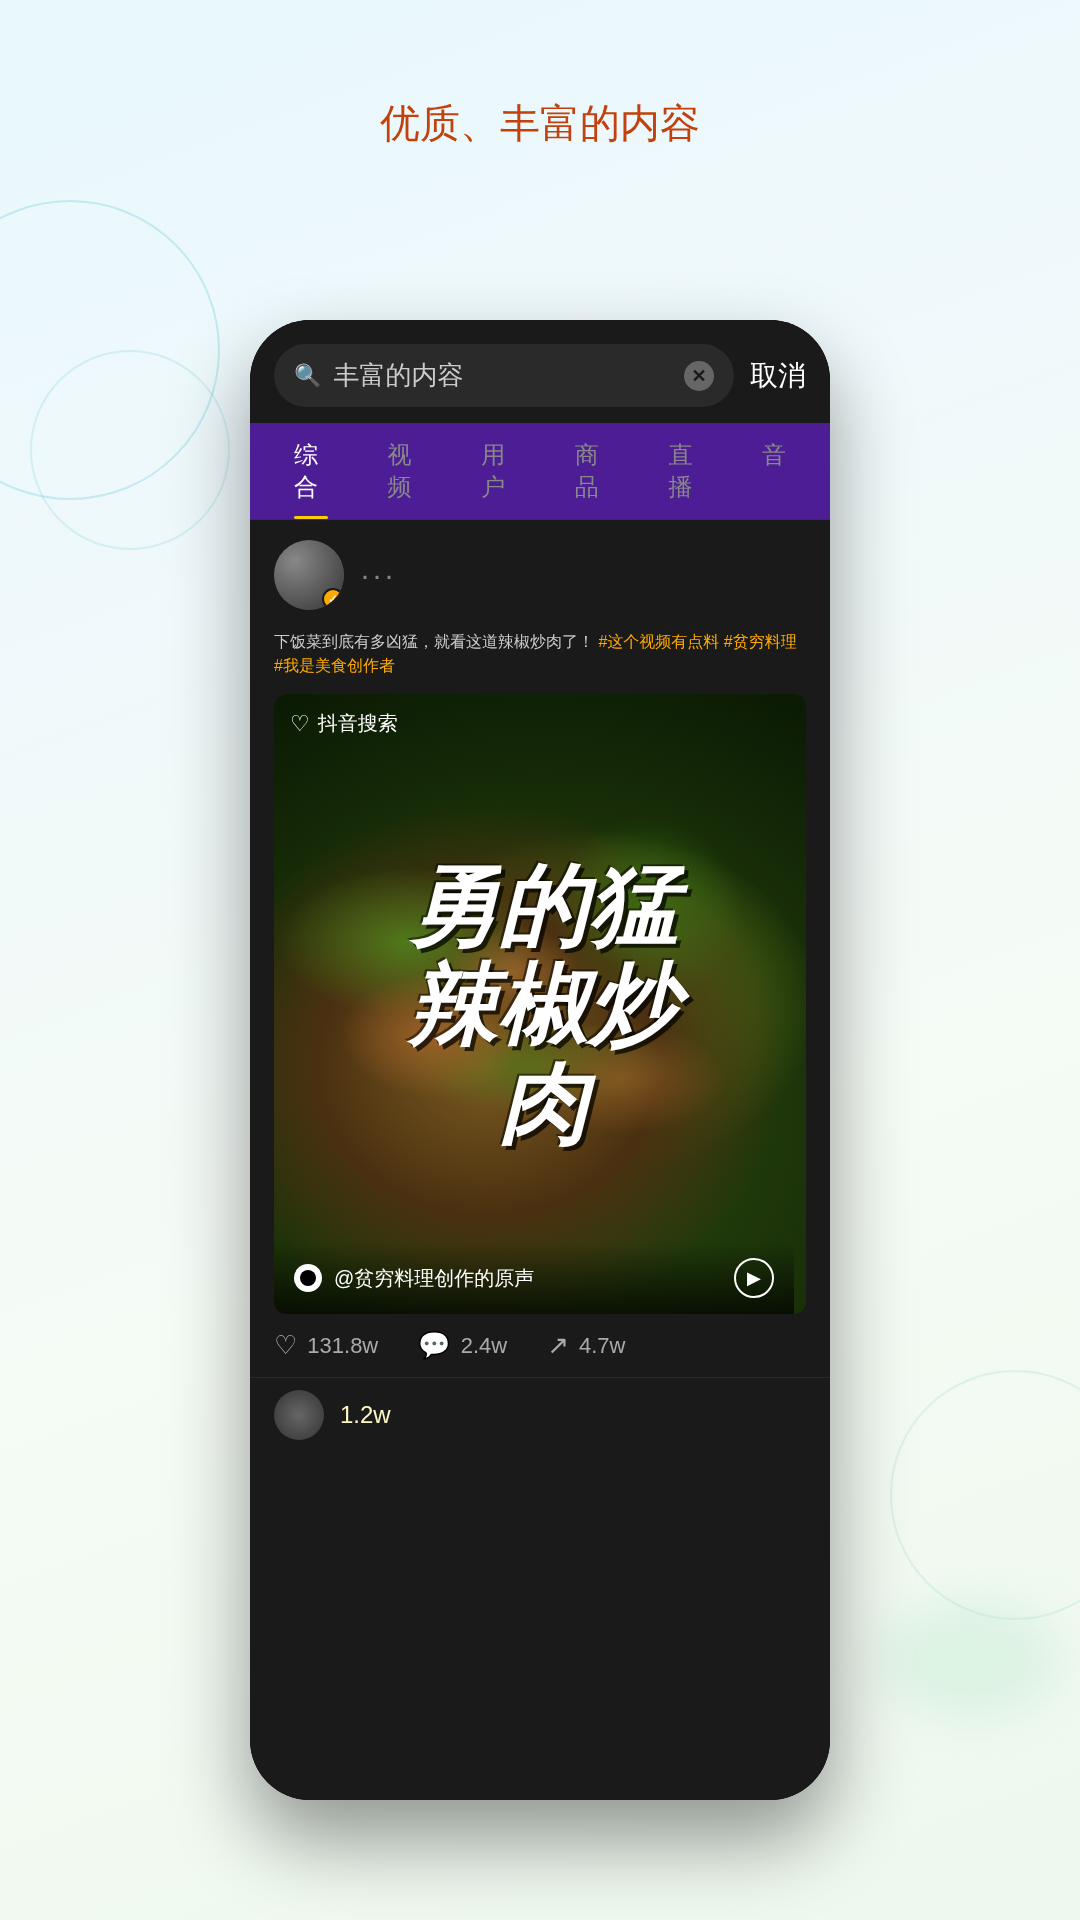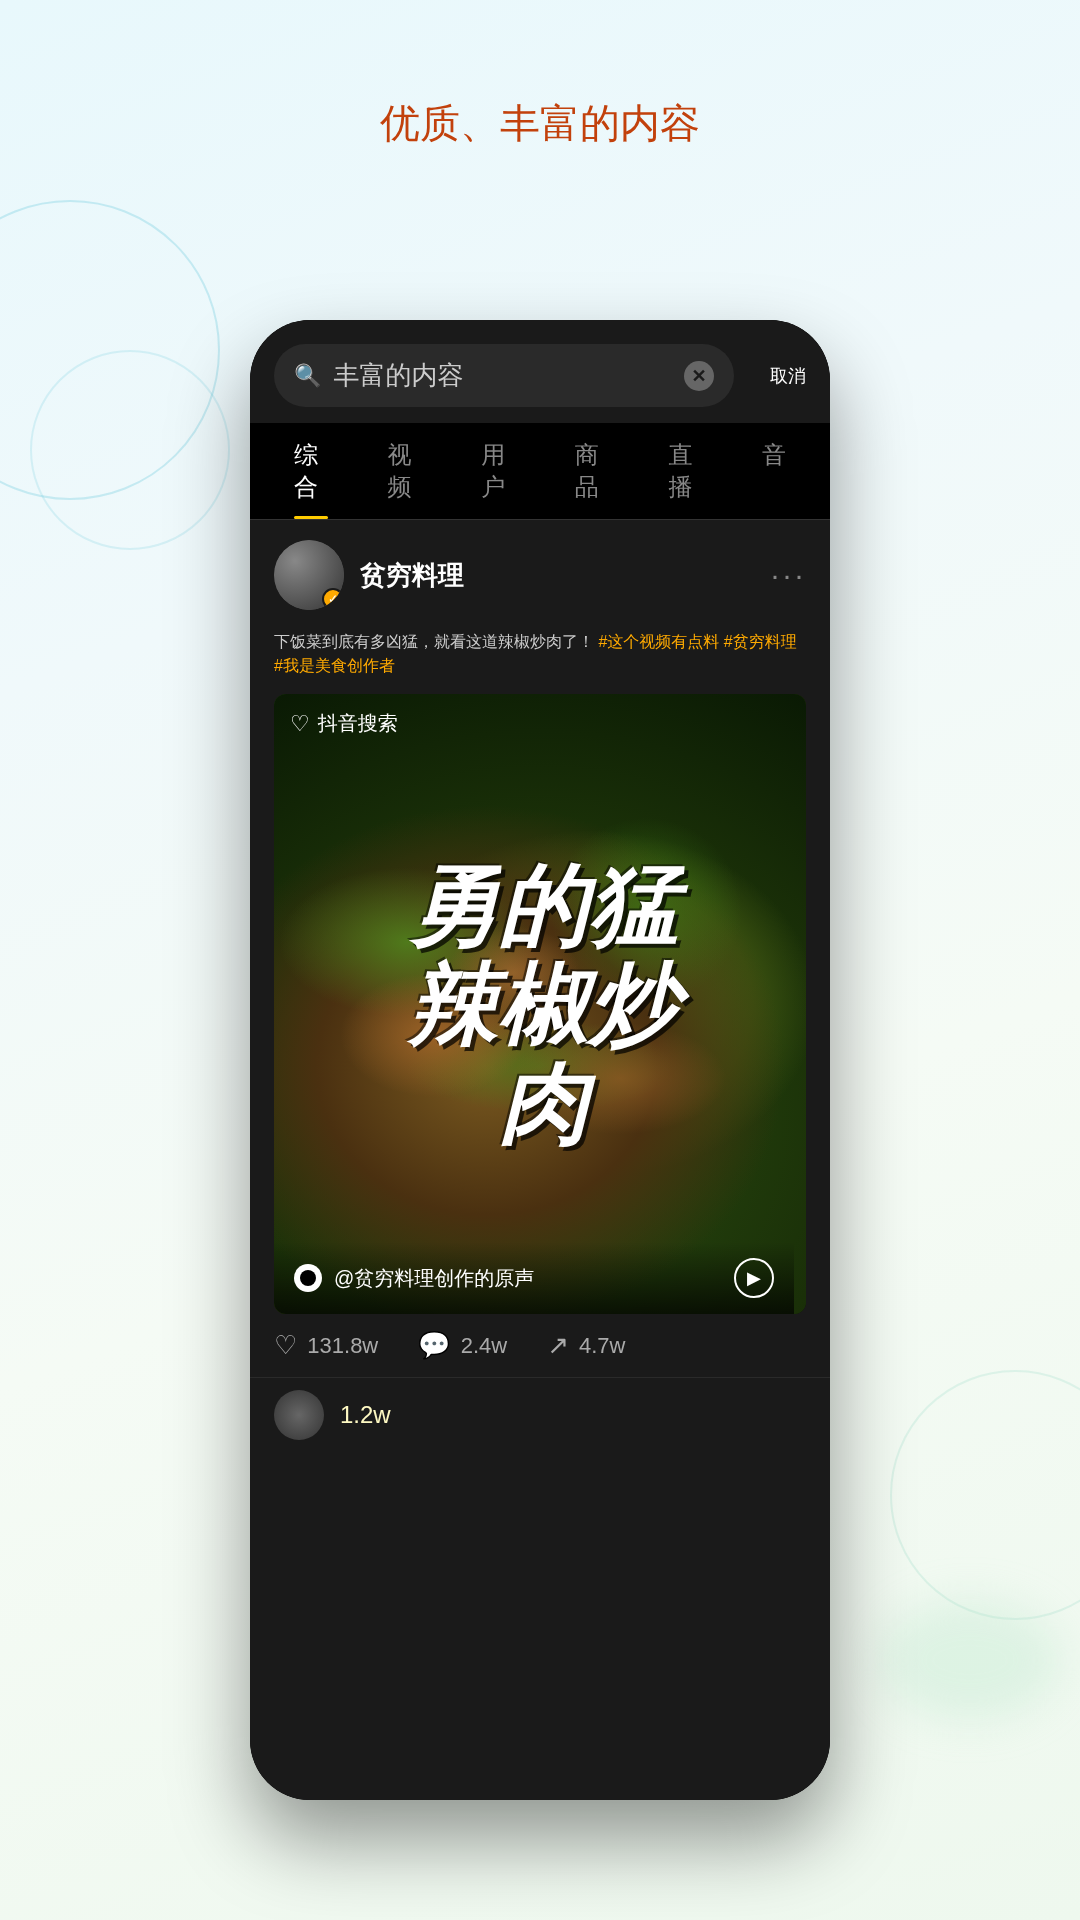--- a/index.html
+++ b/index.html
@@ -154,28 +154,27 @@
       width: 30px; height: 30px;
       background: #666;
       border-radius: 50%;
       display: flex; align-items: center; justify-content: center;
       color: #1a1a1a;
       font-size: 18px;
       font-weight: bold;
     }
     .search-cancel {
       color: #fff;
-      font-size: 18px;
+      font-size: 28px;
       white-space: nowrap;
-      margin-left: 20px;
     }
 
     
     .tab-bar {
-      background: #000000;
+      background: #4c1d95;
       display: flex;
       padding: 0 24px;
       border-bottom: 1px solid #333;
       flex-shrink: 0;
       gap: 20px;
     }
     .tab-item {
       padding: 16px 20px;
       color: #888;
       font-size: 24px;
@@ -463,21 +462,20 @@
         </div>
       </div>
 
       <div class="content">
 
         <div class="post-header">
           <div class="avatar">
             <div class="avatar-inner"></div>
             <div class="verified-badge">✓</div>
           </div>
-          <span class="username">贫穷料理</span>
           <span class="more-icon">···</span>
         </div>
 
         <div class="post-caption">
           <span>下饭菜到底有多凶猛，就看这道辣椒炒肉了！</span>
           <span class="tag">#这个视频有点料 #贫穷料理 #我是美食创作者</span>
         </div>
 
         <div class="video-thumb">
           <div class="video-bg">

